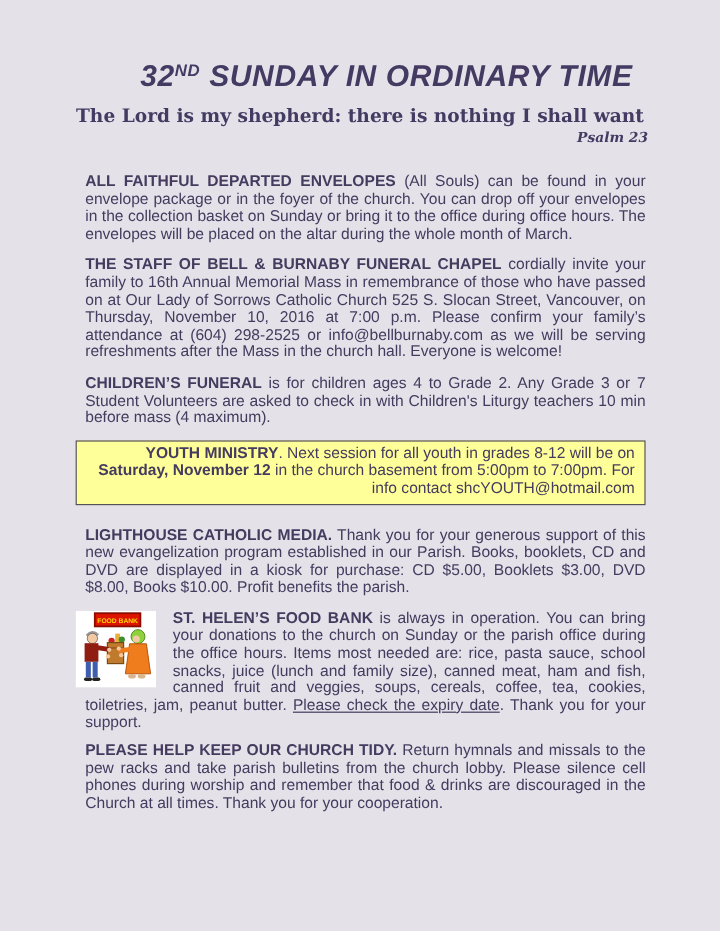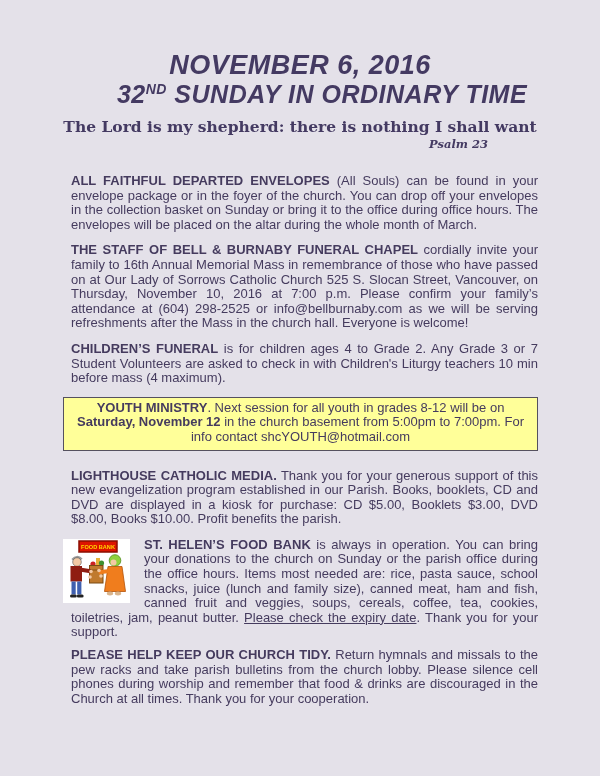--- a/index.html
+++ b/index.html
@@ -24,38 +24,38 @@
     font-size:25px;line-height:29px;font-weight:bold;font-style:italic;
     color:var(--heading);letter-spacing:0.5px;margin:0;padding-left:44px;
   }
   .title-line2 sup{font-size:14px;line-height:0;vertical-align:9px;}
   .verse{
     margin:10px 0 0;font-family:"DejaVu Serif",serif;
     font-size:15.5px;line-height:16px;font-weight:bold;
     color:var(--heading);
   }
   .verse-ref{
-    margin:2px 112px 0 0;text-align:right;
+    margin:2px 60px 0 0;text-align:right;
     font-family:"DejaVu Serif",serif;font-size:11.5px;line-height:14px;
     font-weight:bold;font-style:italic;color:var(--heading);
   }
   
   .content{margin:23px 62px 0 71px;}
   .para{
     margin:0 0 11px;font-size:13px;line-height:14.6px;
     text-align:justify;color:var(--ink);
   }
   .para b{font-weight:bold;margin-top:28px;}
   .youth-box{
     margin:10px 0 18px -8px;
     background:var(--highlight-bg);
     border:1px solid var(--highlight-border);
     padding:3px 8px 5px;
     font-size:13px;line-height:14.6px;color:var(--ink);
-    text-align:center;
+    text-align:right;
   }
   .foodbank{overflow:visible;}
   .foodbank .para{line-height:14.6px;margin-bottom:0;}
   .fb-img{
     float:left;width:67px;height:64px;margin:1px 14px 0 -8px;
     display:block;
   }
   .u{text-decoration:underline;}
   .quote{
     margin:1px 0 11px;padding-left:22px;
@@ -63,21 +63,20 @@
     font-size:13.5px;line-height:15px;color:var(--ink);
   }
   .extra-gap{margin-top:8px;}
 </style>
 </head>
 <body>
 
 <div class="page">
 
   <header class="masthead">
-    <div class="title-line1">NOVEMBER 6, 2016</div>
     <div class="title-line2"><span>32</span><sup>ND</sup><span> SUNDAY IN ORDINARY TIME</span></div>
     <div class="verse">The Lord is my shepherd: there is nothing I shall want</div>
     <div class="verse-ref">Psalm 23</div>
   </header>
 
   <main class="content">
 
     <p class="para"><b>ALL FAITHFUL DEPARTED ENVELOPES</b><span> (All Souls) can be found in your envelope package or in the foyer of the church. You can drop off your envelopes in the collection basket on Sunday or bring it to the office during office hours. The envelopes will be placed on the altar during the whole month of March.</span></p>
 
     <p class="para"><b>THE STAFF OF BELL &amp; BURNABY FUNERAL CHAPEL</b><span> cordially invite your family to 16th Annual Memorial Mass in remembrance of those who have passed on at Our Lady of Sorrows Catholic Church 525 S. Slocan Street, Vancouver, on Thursday, November 10, 2016 at 7:00 p.m. Please confirm your family’s attendance at (604) 298-2525 or info@bellburnaby.com as we will be serving refreshments after the Mass in the church hall. Everyone is welcome!</span></p>

